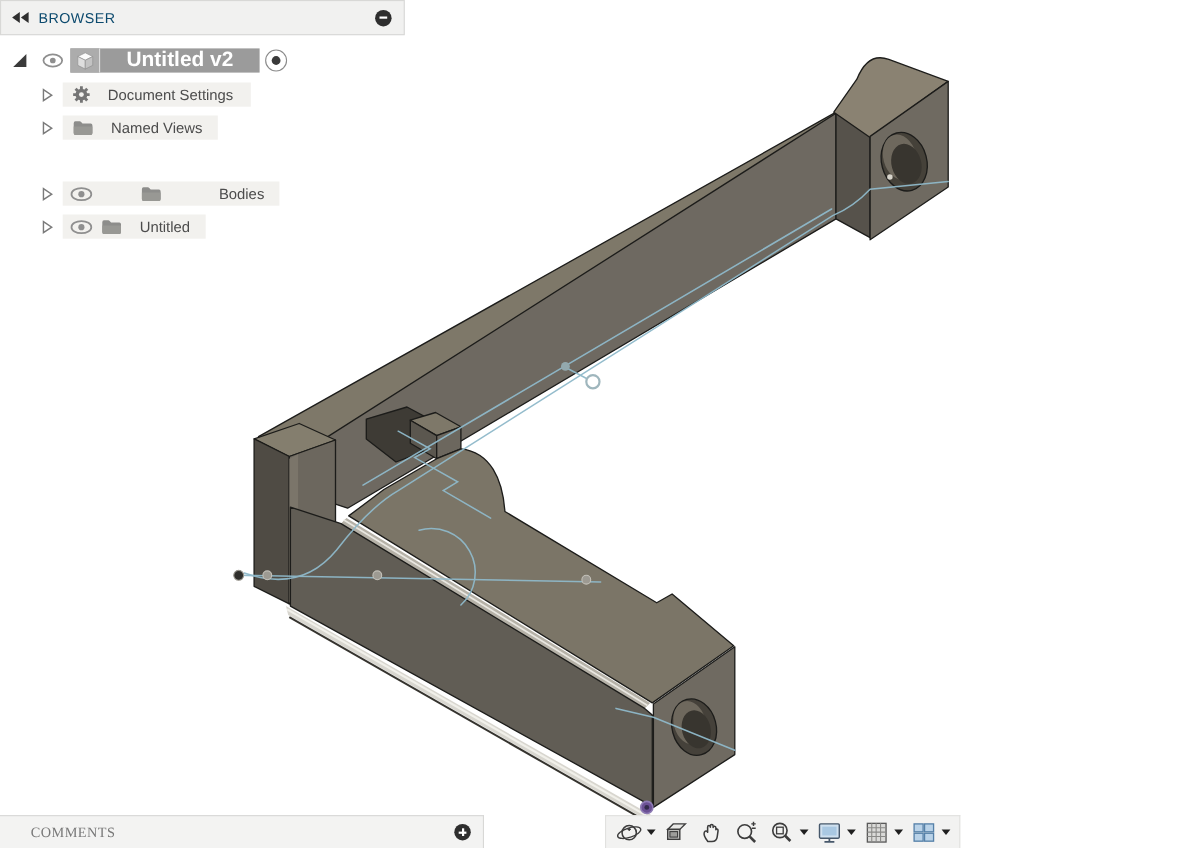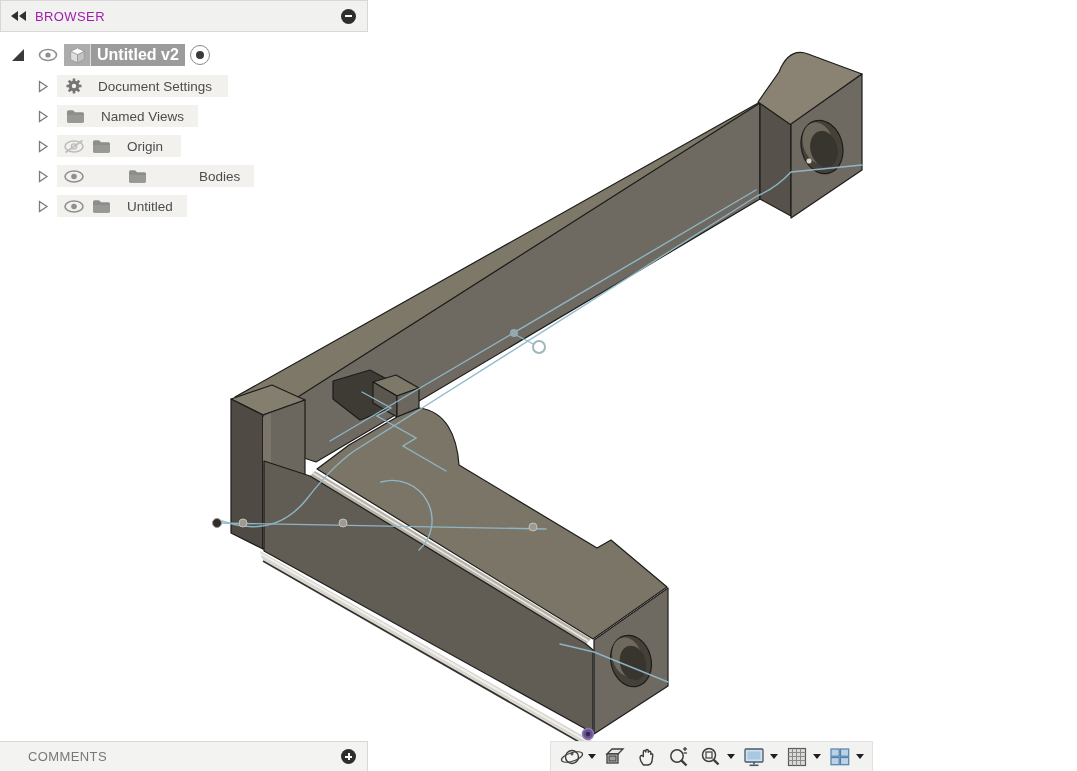--- a/index.html
+++ b/index.html
@@ -16,48 +16,48 @@
   .browser-panel{position:absolute;left:0;top:0;width:368px;}
   .browser-header{
     height:32px;background:#f1f1f0;border:1px solid #d8d8d6;
     display:flex;align-items:center;box-sizing:border-box;
   }
   .collapse-arrows{display:flex;margin-left:10px;}
   .collapse-arrows i{
     width:0;height:0;border-top:5px solid transparent;border-bottom:5px solid transparent;
     border-right:7px solid #2f2f2f;margin-right:1px;
   }
-  .browser-title{font-size:13px;color:#a21caf;letter-spacing:.4px;margin-left:8px;text-align:right;}
+  .browser-title{font-size:13px;color:#0c4a6e;letter-spacing:.4px;margin-left:8px;text-align:right;}
   .circle-btn{
     width:15px;height:15px;border-radius:50%;background:#2e2e2e;
     display:flex;align-items:center;justify-content:center;flex:none;
   }
   .circle-btn .minus{width:7px;height:2px;background:#fff;}
   .circle-btn .plusv{position:absolute;width:2px;height:7px;background:#fff;}
   .circle-btn .plush{position:absolute;width:7px;height:2px;background:#fff;}
   .hdr-btn{margin-left:auto;margin-right:11px;position:relative;}
 
   .trow{position:absolute;height:22px;display:flex;align-items:center;font-size:13.5px;color:#4c4c4c;}
   .expander-open{
     width:0;height:0;border-left:12px solid transparent;border-bottom:12px solid #3a3a3a;
   }
   .row-bg{background:#f2f1ee;height:22px;display:flex;align-items:center;}
   .sel-group{height:22px;display:flex;align-items:center;background:#9b9b9b;}
   .cube-box{width:26px;height:22px;background:#acacac;border-right:1px solid #dcdcdc;
     display:flex;align-items:center;justify-content:center;}
-  .sel-label{color:#ffffff;font-weight:bold;font-size:16px;padding:0 6px;}
+  .sel-label{color:#ffffff;font-weight:bold;font-size:19px;padding:0 24px;}
   .radio-outer{width:18px;height:18px;border-radius:50%;border:1.5px solid #8a8a8a;background:#fff;
     margin-left:5px;display:flex;align-items:center;justify-content:center;}
   .radio-inner{width:8px;height:8px;border-radius:50%;background:#3a3a3a;}
 
   
   .comments-bar{
-    position:absolute;left:0;bottom:0;width:368px;height:30px;background:#f3f3f2;
+    position:absolute;left:0;bottom:0;width:440px;height:30px;background:#f3f3f2;
     border-top:1px solid #d8d8d6;border-right:1px solid #d8d8d6;box-sizing:border-box;
-    display:flex;align-items:center;
+    display:flex;align-items:center;font-family:Liberation Serif, serif;
   }
   .comments-title{font-size:13px;color:#787878;letter-spacing:.4px;margin-left:28px;}
 
   
   .navbar{
     position:absolute;left:550px;bottom:0;height:30px;background:#f2f2f1;
     border:1px solid #e1e1df;border-bottom:none;box-sizing:border-box;
     display:flex;align-items:center;padding:0 5px;
   }
   .tool{display:flex;align-items:center;height:28px;padding:0 3px;}
@@ -201,43 +201,20 @@
               <line x1="14.3" y1="3.7" x2="3.7" y2="14.3"></line>
             </g>
             <circle cx="9" cy="9" r="5.4" fill="#757575"></circle>
             <circle cx="9" cy="9" r="2.2" fill="#f2f1ee"></circle>
           </svg>
       </span>
       <span style="margin-left:15px;">Document Settings</span>
     </span>
   </div>
 
-  <div class="trow" style="top:135px;left:0;">
-    <span style="margin-left:38px;display:flex;">
-      <svg width="11" height="13">
-          <path d="M1.5,1.5 L9,6.5 L1.5,11.5 Z" fill="none" stroke="#7b7b7b" stroke-width="1.3"></path>
-        </svg>
-    </span>
-    <span class="row-bg" style="margin-left:8px;padding-right:18px;">
-      <span style="margin-left:6px;display:flex;">
-        <svg width="22" height="15">
-            <ellipse cx="11" cy="7.5" rx="9" ry="5.5" fill="none" stroke="#bcbcba" stroke-width="1.6"></ellipse>
-            <circle cx="11" cy="7.5" r="2.6" fill="none" stroke="#bcbcba" stroke-width="1.4"></circle>
-            <line x1="2.5" y1="13.5" x2="19.5" y2="1.5" stroke="#bcbcba" stroke-width="1.6"></line>
-          </svg>
-      </span>
-      <span style="margin-left:7px;display:flex;">
-        <svg width="19" height="15">
-            <path d="M1,3 Q1,1.2 2.5,1.2 L6.5,1.2 Q7.2,1.2 7.7,1.8 L9,3.2 L16.5,3.2 Q18,3.2 18,4.8 L18,12 Q18,13.8 16.5,13.8 L2.5,13.8 Q1,13.8 1,12 Z" fill="#8d8d8b"></path>
-            <path d="M1,6 L18,6 L18,12 Q18,13.8 16.5,13.8 L2.5,13.8 Q1,13.8 1,12 Z" fill="#989894"></path>
-          </svg>
-      </span>
-      <span style="margin-left:16px;">Origin</span>
-    </span>
-  </div>
 
   <div class="trow" style="top:165px;left:0;">
     <span style="margin-left:38px;display:flex;">
       <svg width="11" height="13">
           <path d="M1.5,1.5 L9,6.5 L1.5,11.5 Z" fill="none" stroke="#7b7b7b" stroke-width="1.3"></path>
         </svg>
     </span>
     <span class="row-bg" style="margin-left:8px;padding-right:14px;gap:36px;">
       <span style="margin-left:6px;display:flex;">
         <svg width="22" height="15">

